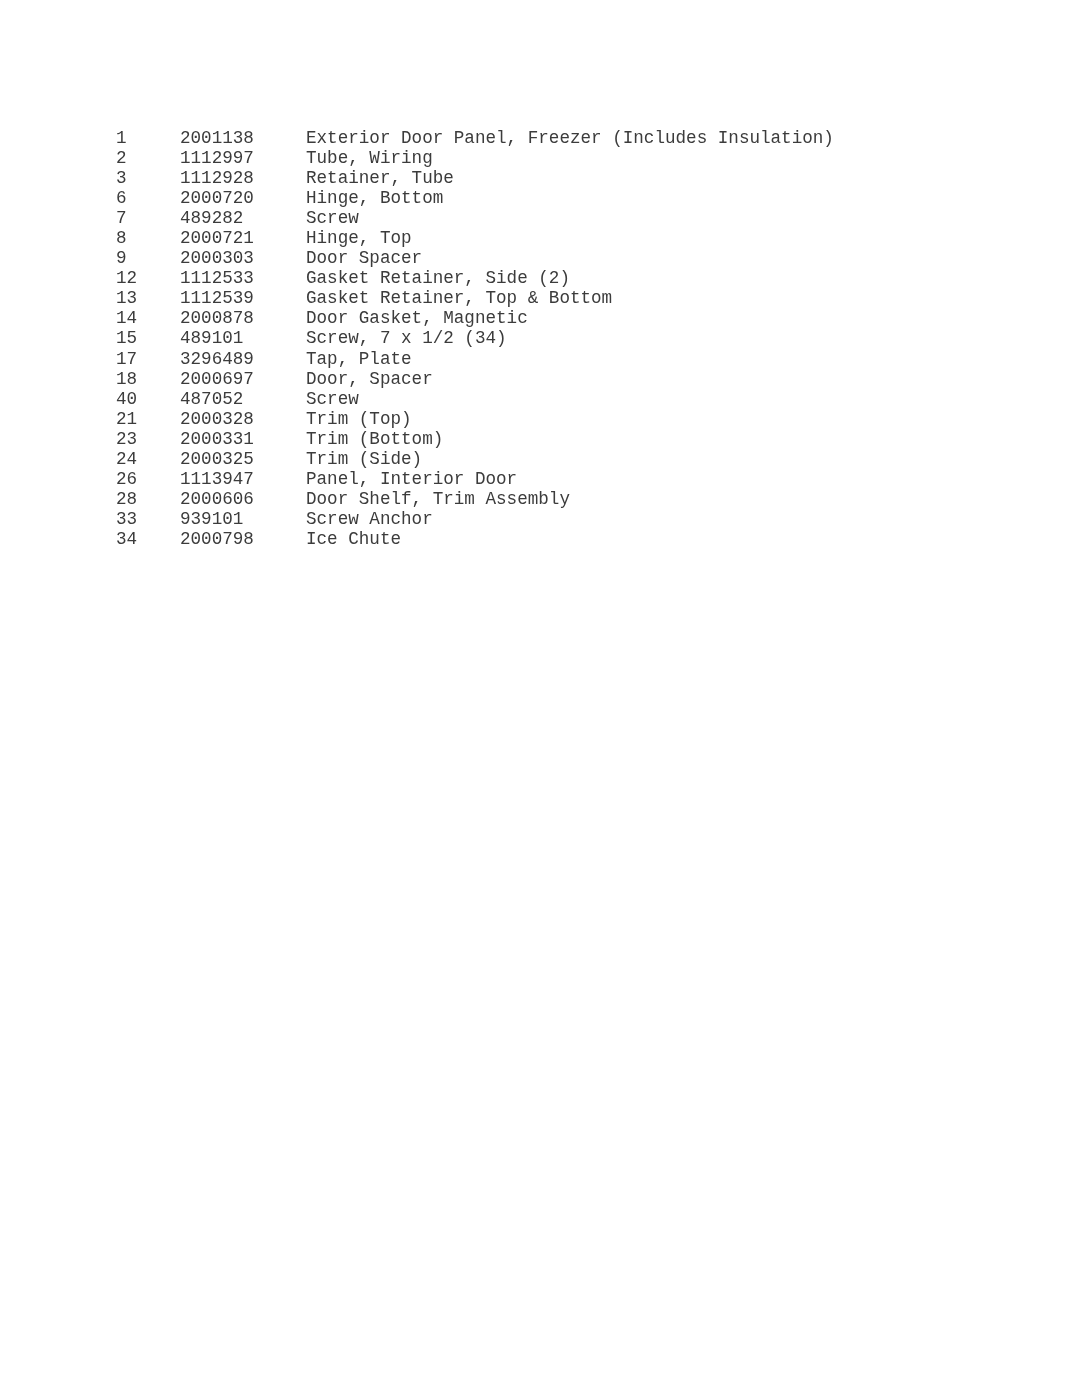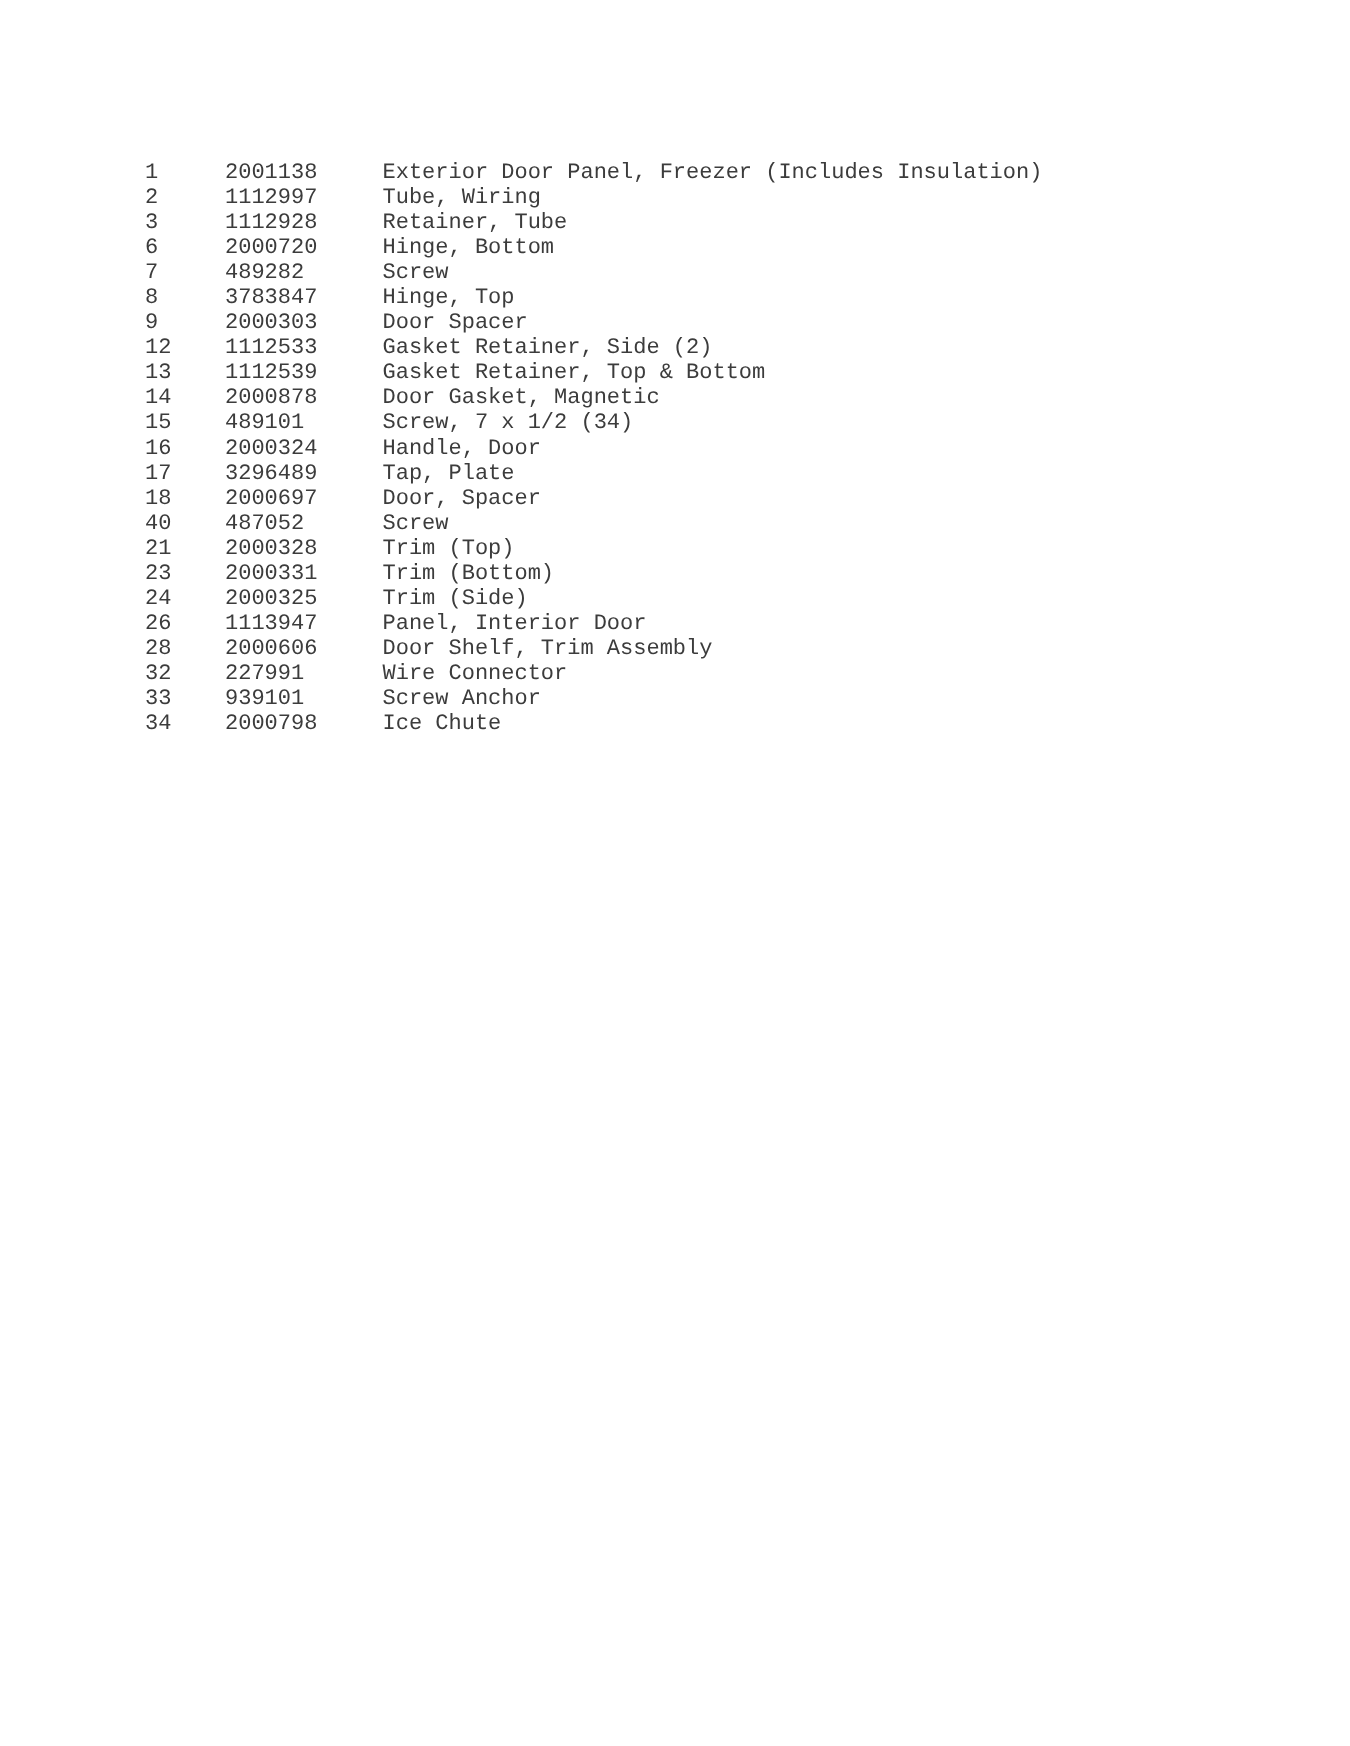--- a/index.html
+++ b/index.html
@@ -69,32 +69,30 @@
 </head>
 <body>
 
 <div id="page-sheet">
   <div id="parts-list">
       <div class="parts-row"><span class="col-item">1</span><span class="col-part">2001138</span><span class="col-desc">Exterior Door Panel, Freezer (Includes Insulation)</span></div>
       <div class="parts-row"><span class="col-item">2</span><span class="col-part">1112997</span><span class="col-desc">Tube, Wiring</span></div>
       <div class="parts-row"><span class="col-item">3</span><span class="col-part">1112928</span><span class="col-desc">Retainer, Tube</span></div>
       <div class="parts-row"><span class="col-item">6</span><span class="col-part">2000720</span><span class="col-desc">Hinge, Bottom</span></div>
       <div class="parts-row"><span class="col-item">7</span><span class="col-part">489282</span><span class="col-desc">Screw</span></div>
-      <div class="parts-row"><span class="col-item">8</span><span class="col-part">3783847</span><span class="col-desc">Hinge, Top</span></div>
+      <div class="parts-row"><span class="col-item">8</span><span class="col-part">2000721</span><span class="col-desc">Hinge, Top</span></div>
       <div class="parts-row"><span class="col-item">9</span><span class="col-part">2000303</span><span class="col-desc">Door Spacer</span></div>
       <div class="parts-row"><span class="col-item">12</span><span class="col-part">1112533</span><span class="col-desc">Gasket Retainer, Side (2)</span></div>
       <div class="parts-row"><span class="col-item">13</span><span class="col-part">1112539</span><span class="col-desc">Gasket Retainer, Top &amp; Bottom</span></div>
       <div class="parts-row"><span class="col-item">14</span><span class="col-part">2000878</span><span class="col-desc">Door Gasket, Magnetic</span></div>
       <div class="parts-row"><span class="col-item">15</span><span class="col-part">489101</span><span class="col-desc">Screw, 7 x 1/2 (34)</span></div>
-      <div class="parts-row"><span class="col-item">16</span><span class="col-part">2000324</span><span class="col-desc">Handle, Door</span></div>
       <div class="parts-row"><span class="col-item">17</span><span class="col-part">3296489</span><span class="col-desc">Tap, Plate</span></div>
       <div class="parts-row"><span class="col-item">18</span><span class="col-part">2000697</span><span class="col-desc">Door, Spacer</span></div>
       <div class="parts-row"><span class="col-item">40</span><span class="col-part">487052</span><span class="col-desc">Screw</span></div>
       <div class="parts-row"><span class="col-item">21</span><span class="col-part">2000328</span><span class="col-desc">Trim (Top)</span></div>
       <div class="parts-row"><span class="col-item">23</span><span class="col-part">2000331</span><span class="col-desc">Trim (Bottom)</span></div>
       <div class="parts-row"><span class="col-item">24</span><span class="col-part">2000325</span><span class="col-desc">Trim (Side)</span></div>
       <div class="parts-row"><span class="col-item">26</span><span class="col-part">1113947</span><span class="col-desc">Panel, Interior Door</span></div>
       <div class="parts-row"><span class="col-item">28</span><span class="col-part">2000606</span><span class="col-desc">Door Shelf, Trim Assembly</span></div>
-      <div class="parts-row"><span class="col-item">32</span><span class="col-part">227991</span><span class="col-desc">Wire Connector</span></div>
       <div class="parts-row"><span class="col-item">33</span><span class="col-part">939101</span><span class="col-desc">Screw Anchor</span></div>
       <div class="parts-row"><span class="col-item">34</span><span class="col-part">2000798</span><span class="col-desc">Ice Chute</span></div>
     </div>
 </div>
 
 </body></html>

